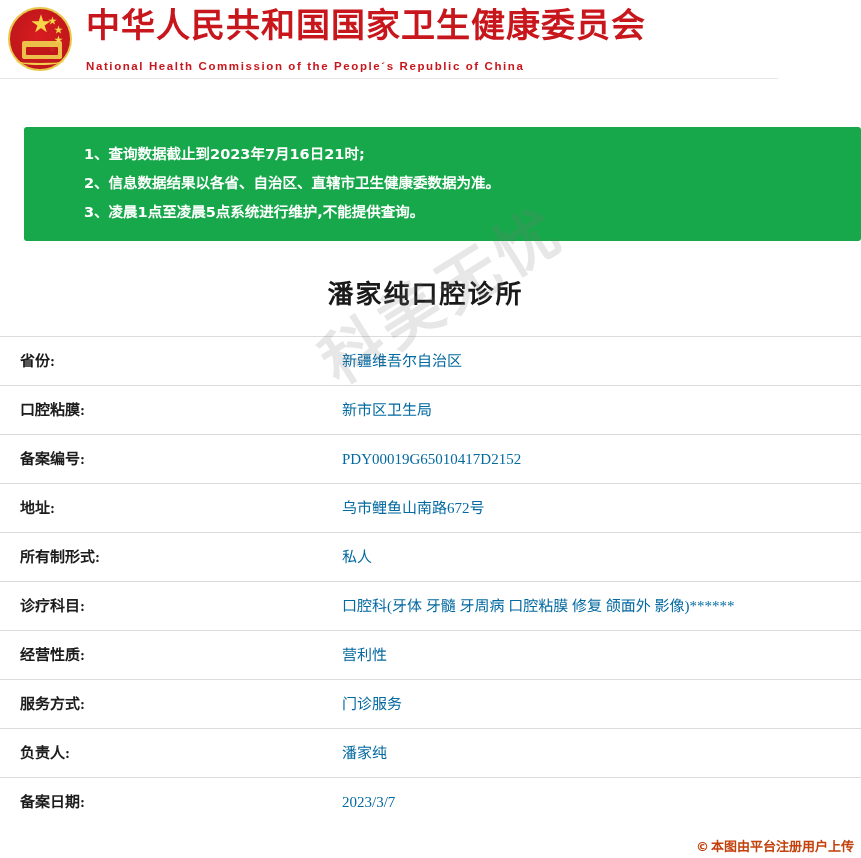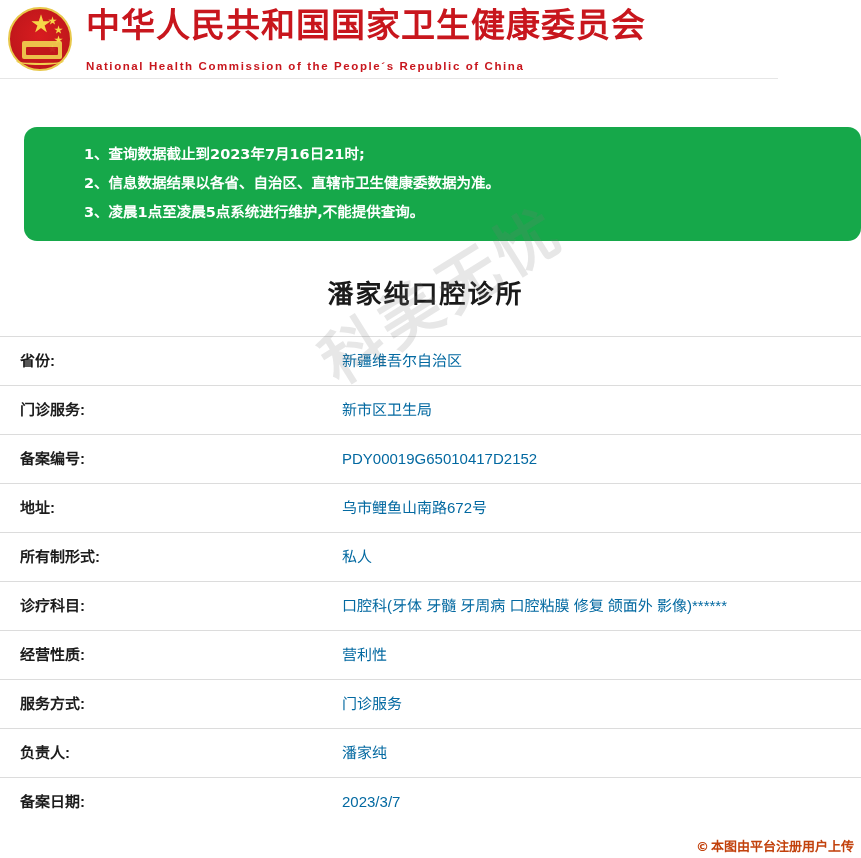--- a/index.html
+++ b/index.html
@@ -99,21 +99,21 @@
     white-space: nowrap;
     margin-top: 13px;
   }
 
   
   .notice {
     margin: 48px 0 0 24px;
     width: 837px;
     background: #16a84a;
     color: #ffffff;
-    border-radius: 13px;
+    border-radius: 3px;
     padding: 16px 0 18px 0;
     box-sizing: border-box;
   }
   .notice p {
     margin: 0 0 7px 0;
     padding-left: 60px;
     font-size: 14.5px;
     line-height: 22px;
     font-weight: bold;
     font-family: "DejaVu Sans", "Liberation Sans", sans-serif;
@@ -141,21 +141,21 @@
   }
   .info-table tr {
     border-top: 1px solid #dcdcdc;
   }
   .info-table tr:first-child { border-top: 1px solid #dcdcdc; }
   .info-table td {
     padding: 13px 0 13px 0;
     font-size: 15px;
     line-height: 22px;
     vertical-align: middle;
-    font-family: Liberation Sans, sans-serif;
+    font-family: Liberation Serif, serif;
   }
   .info-table td.label {
     width: 340px;
     padding-left: 20px;
     font-weight: bold;
     color: #1c1c1c;
     box-sizing: border-box;
   }
   .info-table td.value {
     color: #0369a1;
@@ -221,21 +221,21 @@
 
 <div class="clinic-title">潘家纯口腔诊所</div>
 
 <table class="info-table">
   <tbody>
     <tr>
       <td class="label">省份:</td>
       <td class="value">新疆维吾尔自治区</td>
     </tr>
     <tr>
-      <td class="label">门诊服务:</td>
+      <td class="label">口腔粘膜:</td>
       <td class="value">新市区卫生局</td>
     </tr>
     <tr>
       <td class="label">备案编号:</td>
       <td class="value">PDY00019G65010417D2152</td>
     </tr>
     <tr>
       <td class="label">地址:</td>
       <td class="value">乌市鲤鱼山南路672号</td>
     </tr>

